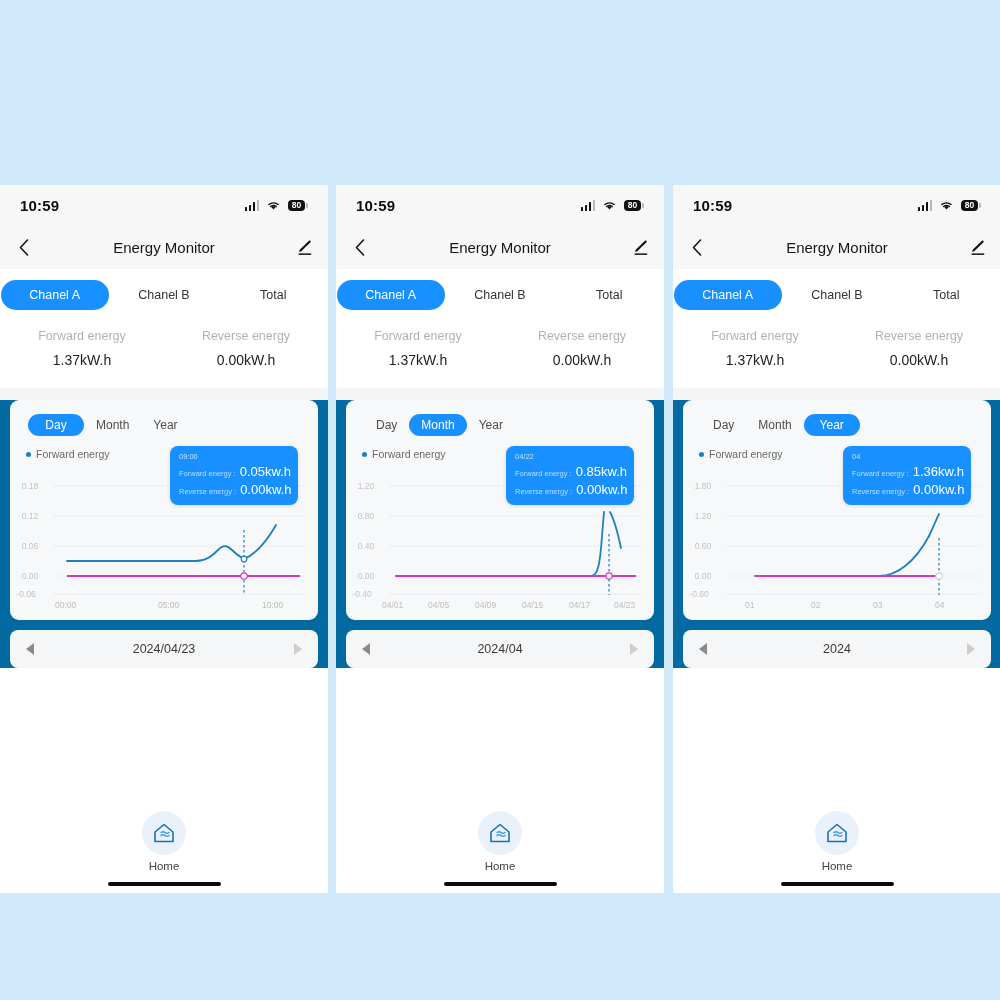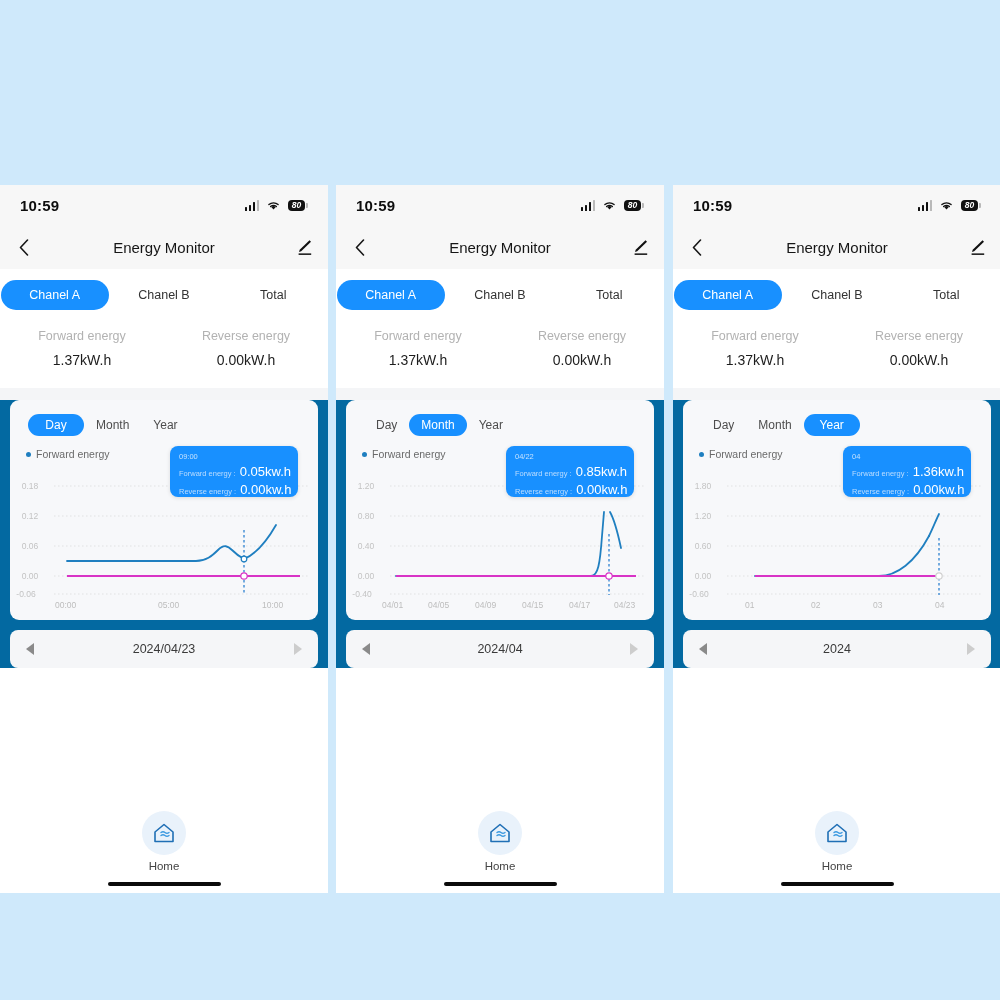--- a/index.html
+++ b/index.html
@@ -34,21 +34,21 @@
   .phone.p2 { left: 336px; }
   .phone.p3 { left: 673px; }
 
   
   .statusbar {
     height: 40px; background: #f7f7f7;
     display: flex; align-items: center; padding: 0 20px;
     position: relative; flex: 0 0 auto;
   }
   .sb-time { font-size: 15px; font-weight: bold; color: #0d0d0d; letter-spacing: .2px; }
-  .sb-right { margin-left: auto; display: flex; align-items: center; gap: 7px; font-style: italic; }
+  .sb-right { margin-left: auto; display: flex; align-items: center; gap: 7px; }
   .sig { display: flex; align-items: flex-end; gap: 1.5px; height: 11px; }
   .sig i { display: block; width: 2.5px; background: #111; border-radius: .5px; }
   .sig i:nth-child(1) { height: 4px; }
   .sig i:nth-child(2) { height: 6px; }
   .sig i:nth-child(3) { height: 8.5px; }
   .sig i:nth-child(4) { height: 11px; background: #b9b9b9; }
   .wifi { width: 15px; height: 11px; position: relative; }
   .wifi svg { display: block; }
   .batt {
     display: flex; align-items: center; gap: 1px;
@@ -127,21 +127,21 @@
   .plot svg { position: absolute; inset: 0; }
 
   .ylab {
     position: absolute; font-size: 8.5px; color: #c3c3c3; right: auto;
     text-align: center; width: 28px;
   }
   .xlab { position: absolute; font-size: 8.5px; color: #bdbdbd; bottom: 2px; }
 
   .tooltip {
     position: absolute; background: #1890ff; border-radius: 8px;
-    padding: 6px 9px 0; color: #fff; z-index: 5;
+    padding: 6px 9px 8px; color: #fff; z-index: 5;
     box-shadow: 0 1px 4px rgba(0,0,0,.12);
   }
   .tt-time { font-size: 7.5px; color: #c4e2ff; margin-bottom: 2px; }
   .tt-row { display: flex; align-items: baseline; gap: 4px; margin-top: 3px; }
   .tt-key { font-size: 7.5px; color: #bcddff; white-space: nowrap; }
   .tt-val { font-size: 13px; color: #fff; white-space: nowrap; }
 
   
   .date-sel {
     margin: 10px 10px 0; height: 38px; background: #f5f6f8; border-radius: 8px;

